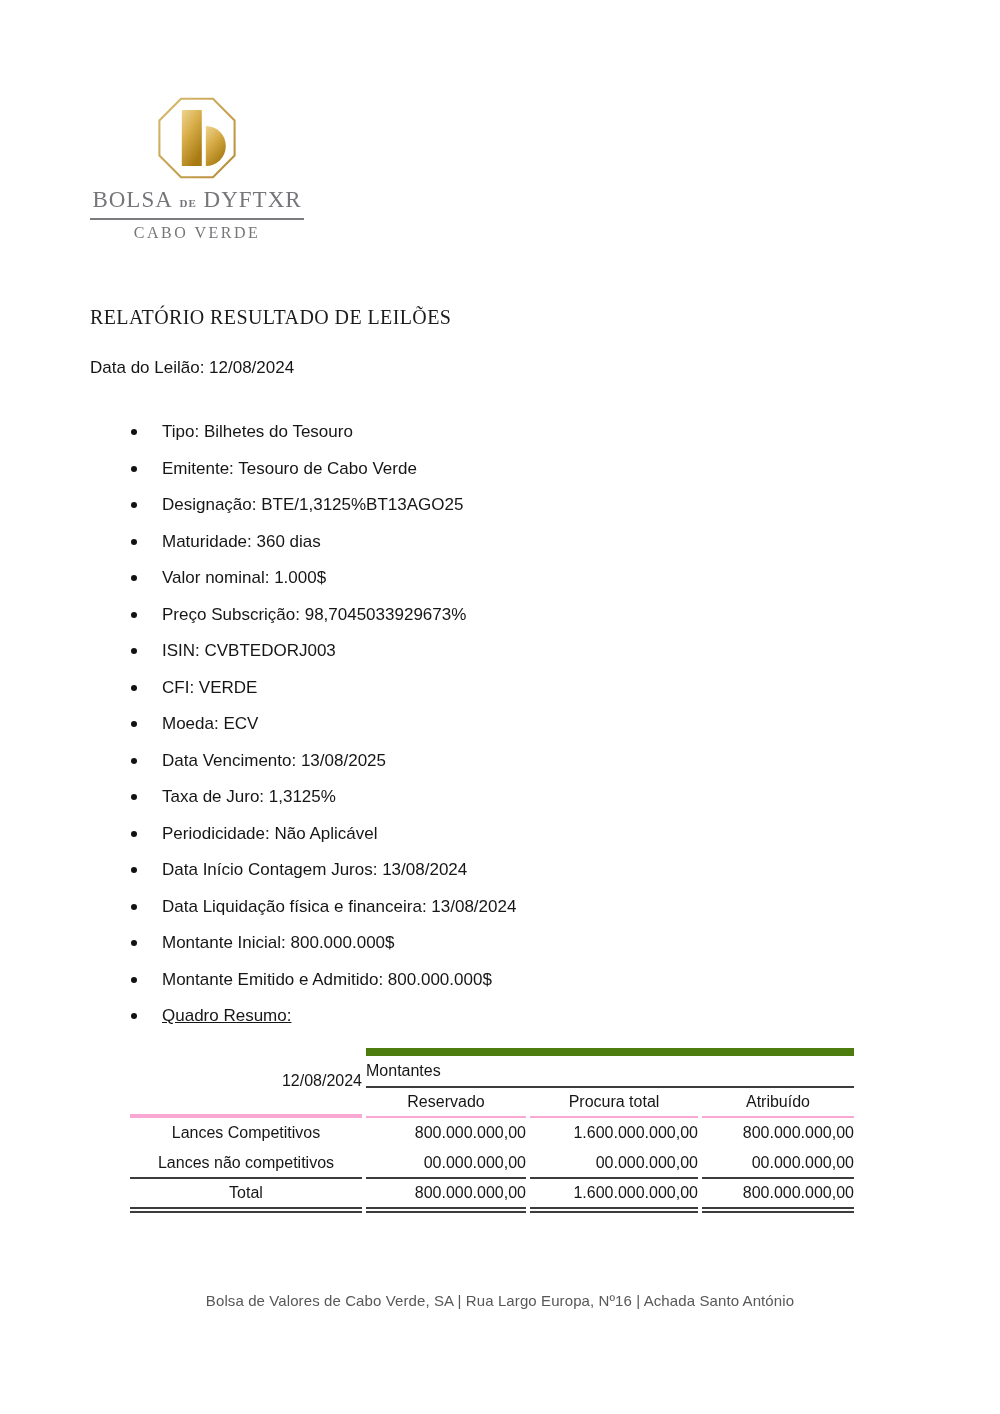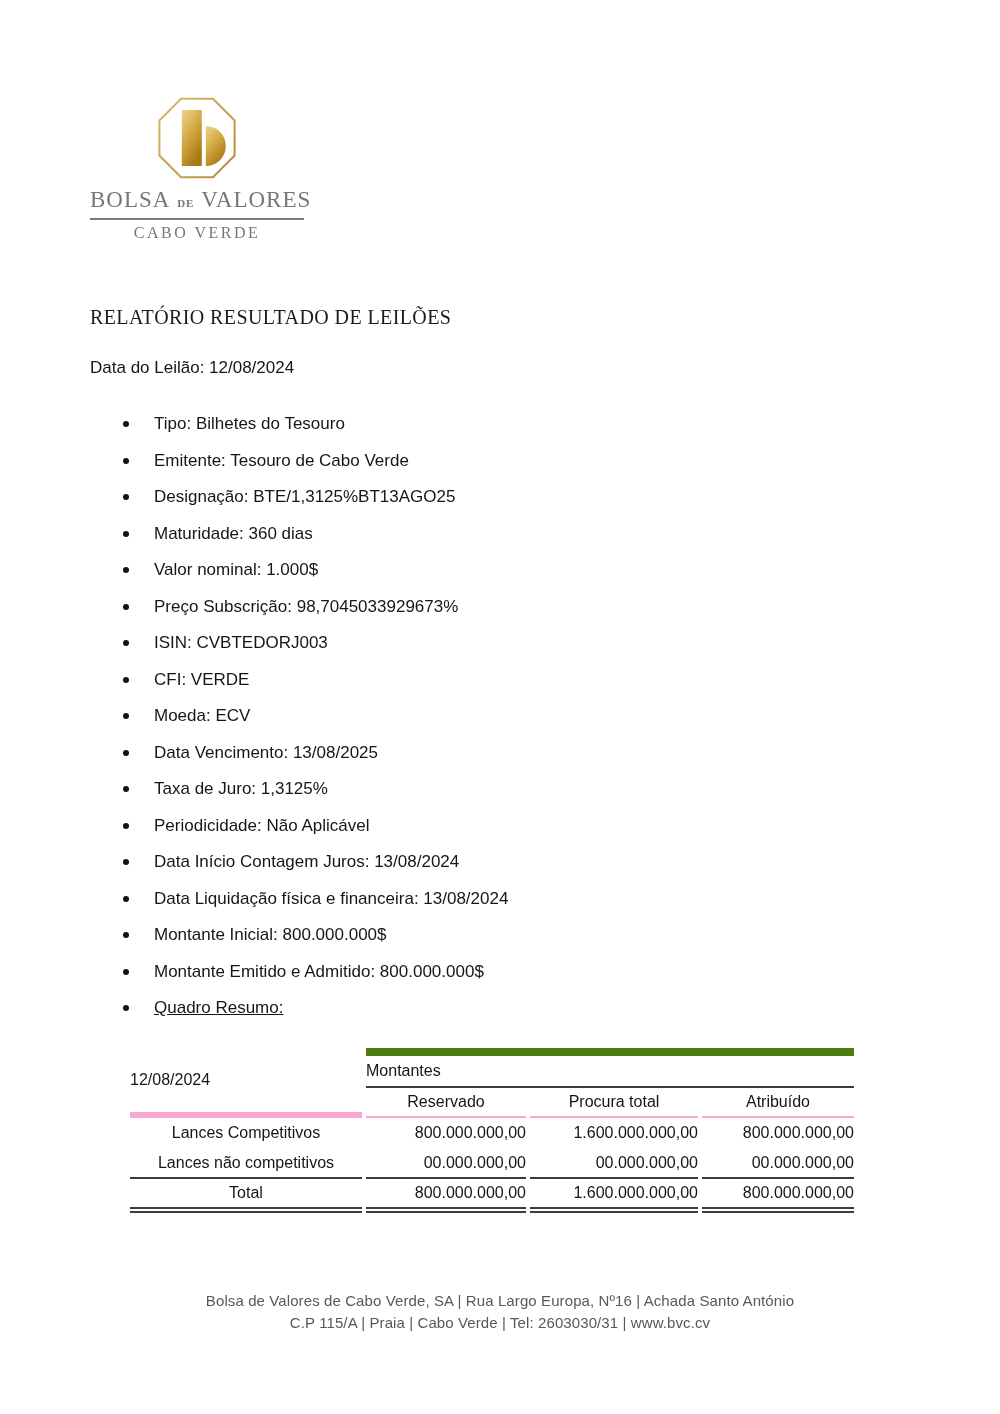--- a/index.html
+++ b/index.html
@@ -40,21 +40,21 @@
     font-size: 20px; letter-spacing: 0.4px; color: #1c1c1c; font-family: Liberation Serif, serif;
   }
   .dateline {
     position: absolute; left: 90px; top: 358px;
     font-size: 17px;
   }
 
   
   .bullets {
     position: absolute; left: 90px; top: 405px; right: 80px;
-    margin: 8px; padding: 0; list-style: none;
+    margin: 16px; padding: 0; list-style: none;
   }
   .bullets li {
     position: relative;
     padding-left: 56px;
     font-size: 17px; line-height: 22px;
     margin-bottom: 14.5px;
   }
   .bullets li::before {
     content: "";
     position: absolute; left: 25px; top: 8px;
@@ -75,22 +75,22 @@
   .col-res     { width: 160px; }
   .col-proc    { width: 168px; }
   .col-atr     { width: 152px; }
 
   .cell-montantes {
     height: 30px; text-align: left;
     border-top: 8px solid #4d7c0f;
     border-bottom: 2px solid #3c3c3c;
   }
   .cell-date {
-    text-align: left;
-    border-bottom: 6px solid #f9a8d4;
+    text-align: right;
+    border-bottom: 4px solid #f9a8d4;
   }
   .row-colheads td {
     height: 28px; text-align: center;
     border-bottom: 2px solid #f9a8d4;
   }
   .row-data td { height: 30px; }
   .row-data2 td { height: 29px; border-bottom: 2px solid #3c3c3c; }
   .row-total td { height: 28px; border-bottom: 6px double #3c3c3c; }
   .lbl { text-align: center; padding-left: 8px; }
   .num { text-align: right; padding-right: 8px; }
@@ -118,21 +118,21 @@
       </linearGradient>
       <linearGradient id="goldStroke" x1="0" y1="0" x2="1" y2="1">
         <stop offset="0" stop-color="#d9ba6e"></stop>
         <stop offset="1" stop-color="#b68d38"></stop>
       </linearGradient>
     </defs>
     <polygon points="30,3 70,3 97,30 97,74 70,101 30,101 3,74 3,30" fill="none" stroke="url(#goldStroke)" stroke-width="2.6"></polygon>
     <rect x="31" y="17" width="25" height="70" fill="url(#goldFill)"></rect>
     <path d="M61,37 a25,25 0 0 1 0,50 z" fill="url(#goldFill)"></path>
   </svg>
-  <div class="logo-name"><span>BOLSA</span>&nbsp;<span class="sc">DE</span>&nbsp;<span>VALORES</span></div>
+  <div class="logo-name"><span>BOLSA</span>&nbsp;<span class="sc">DE</span>&nbsp;<span>DYFTXR</span></div>
   <div class="logo-sub">CABO VERDE</div>
 </div>
 
 <div class="title">RELATÓRIO RESULTADO DE LEILÕES</div>
 <div class="dateline">Data do Leilão: 12/08/2024</div>
 
 <ul class="bullets">
   <li>Tipo: Bilhetes do Tesouro</li>
   <li>Emitente: Tesouro de Cabo Verde</li>
   <li>Designação: BTE/1,3125%BT13AGO25</li>
@@ -185,14 +185,13 @@
       <td class="ctr">Total</td>
       <td class="num">800.000.000,00</td>
       <td class="num">1.600.000.000,00</td>
       <td class="num">800.000.000,00</td>
     </tr>
   </tbody>
 </table>
 
 <div class="footer">
   <div>Bolsa de Valores de Cabo Verde, SA | Rua Largo Europa, Nº16 | Achada Santo António</div>
-  <div>C.P 115/A | Praia | Cabo Verde | Tel: 2603030/31 | www.bvc.cv</div>
 </div>
 
 </body></html>

